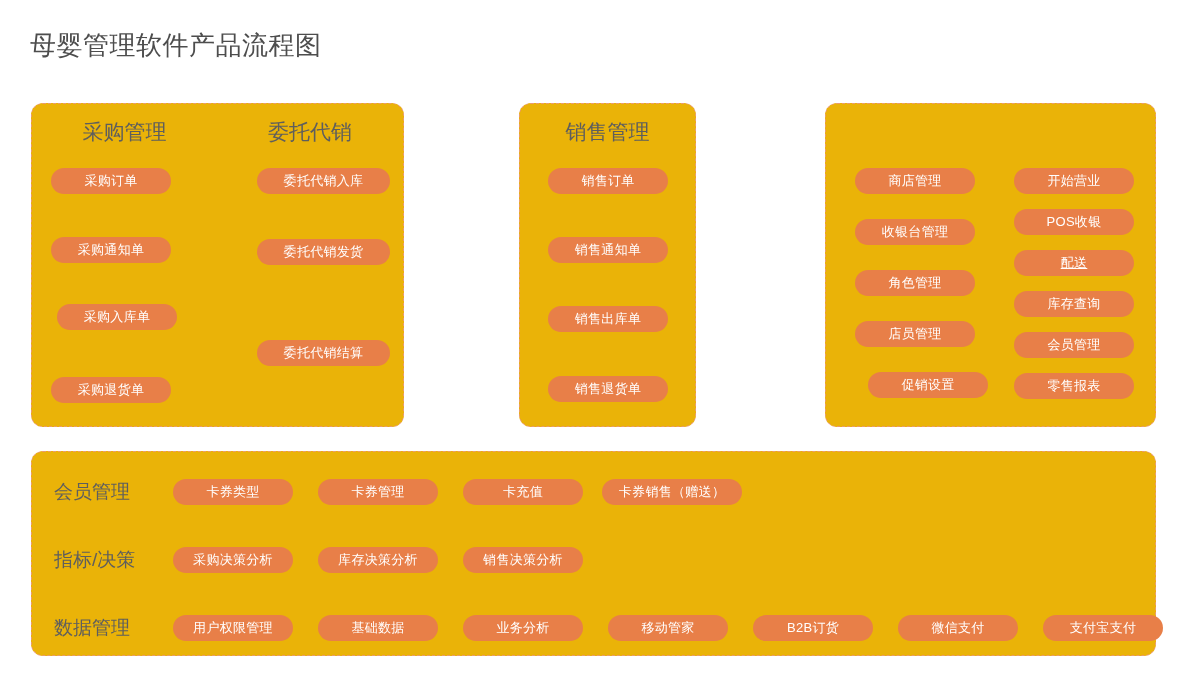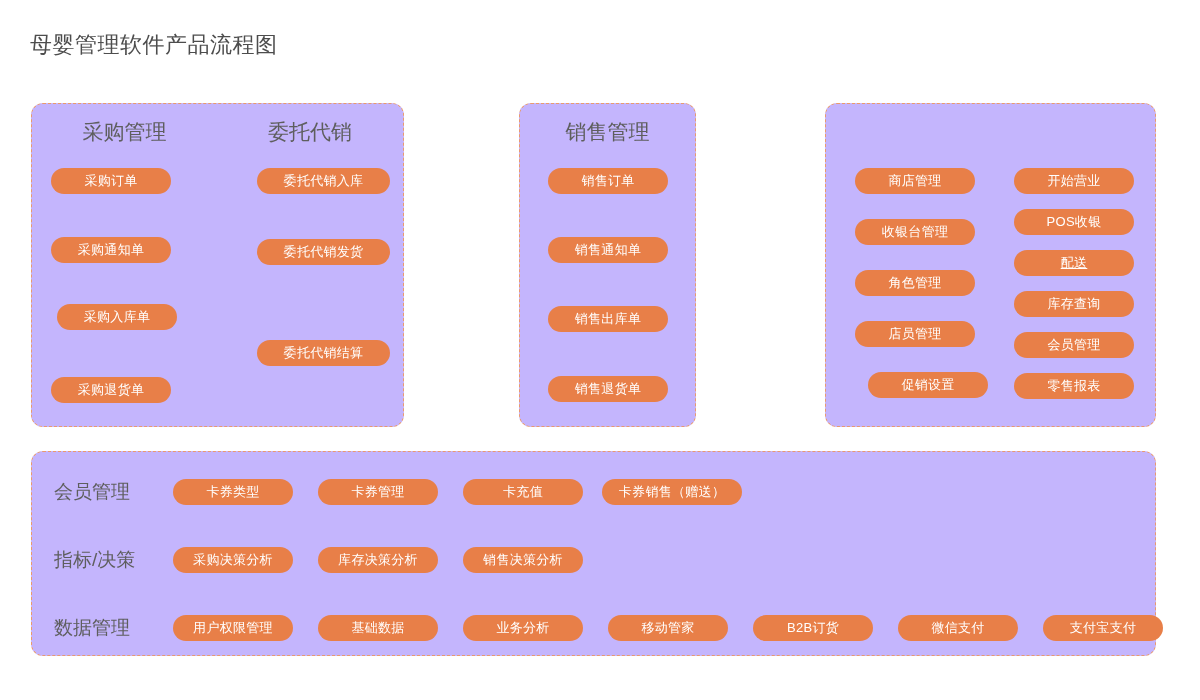--- a/index.html
+++ b/index.html
@@ -22,35 +22,35 @@
     left: 0; top: 0;
     width: 1200px;
     height: 700px;
   }
 
   
   .page-title {
     position: absolute;
     left: 30px;
     top: 27px;
-    font-size: 22px;
+    font-size: 26px;
     line-height: 36px;
     font-weight: 400;
     color: #4d4d4d;
     letter-spacing: 0.5px;
     white-space: nowrap;
   }
 
   
   .panel {
     position: absolute;
     border: 1px dashed #ea9a6e;
     border-radius: 12px;
     box-sizing: border-box;
-    background: #c4b5fd;
+    background: #eab308;
   }
   #panel-purchasing { left: 31px;  top: 103px; width: 373px; height: 324px; }
   #panel-sales      { left: 519px; top: 103px; width: 177px; height: 324px; padding-left: 24px; }
   #panel-retail     { left: 825px; top: 103px; width: 331px; height: 324px; }
   #panel-platform   { left: 31px;  top: 451px; width: 1125px; height: 205px; }
 
   
   .col-header {
     position: absolute;
     font-size: 21px;

